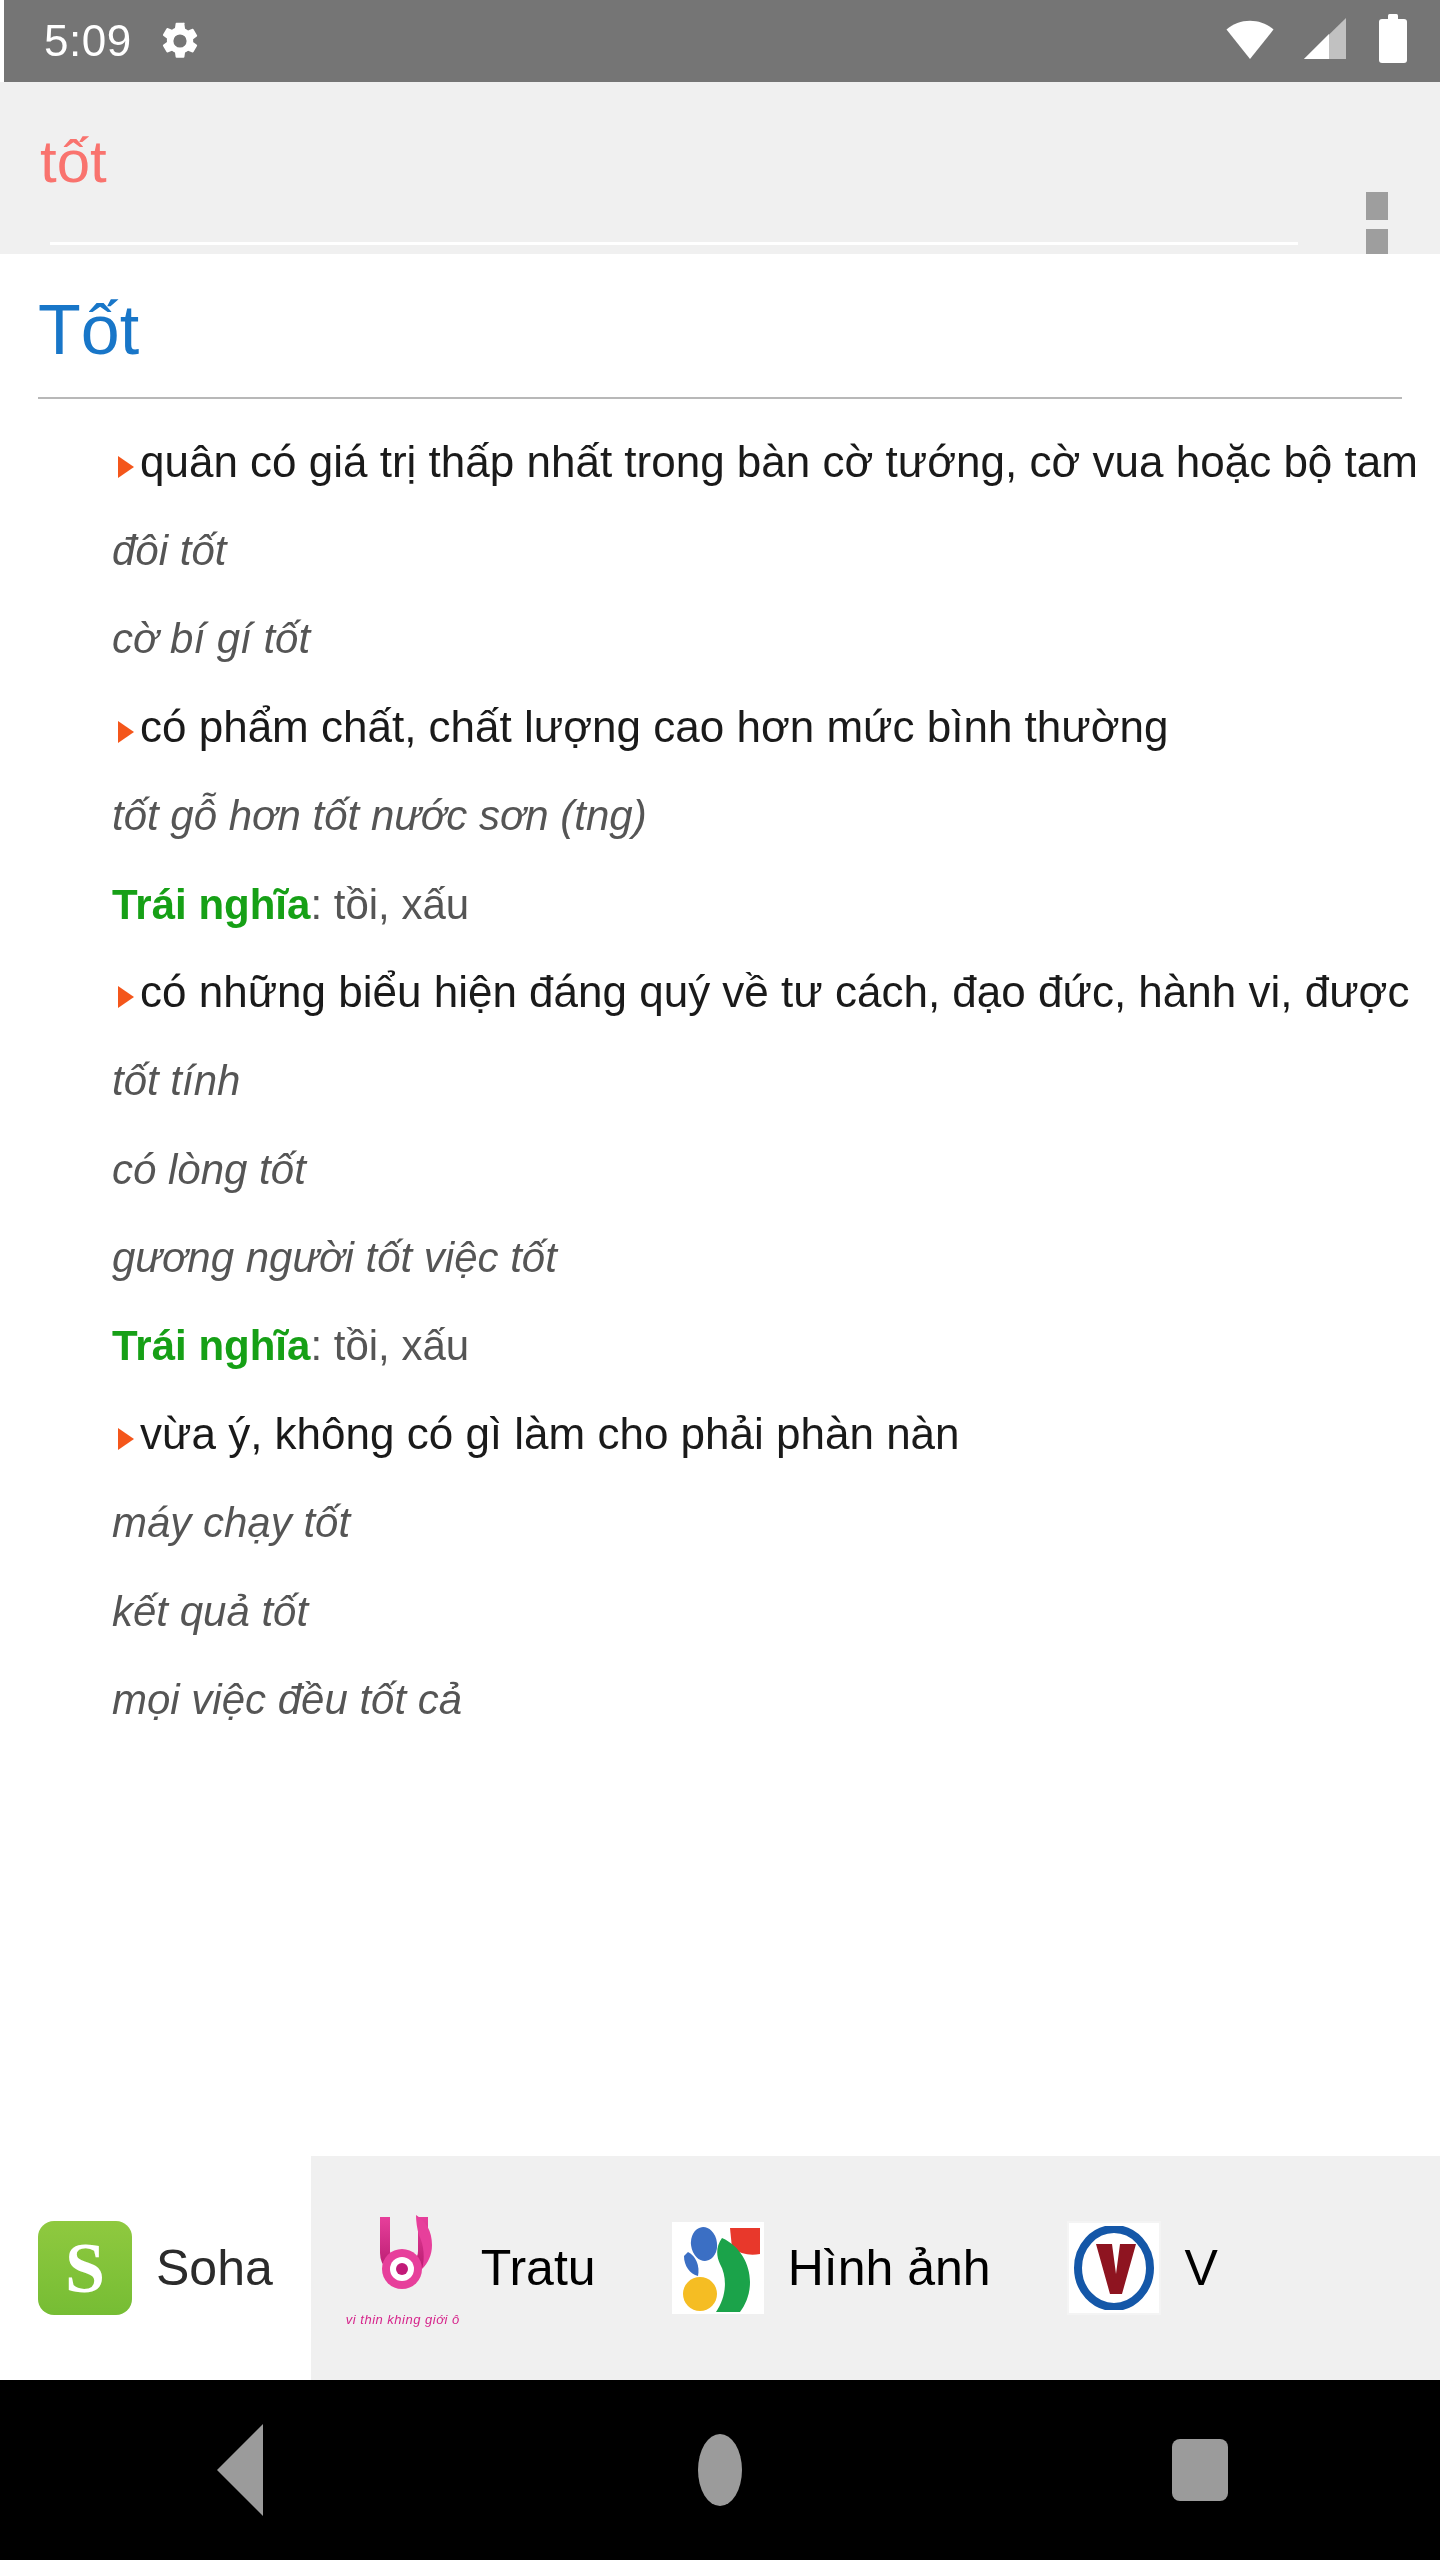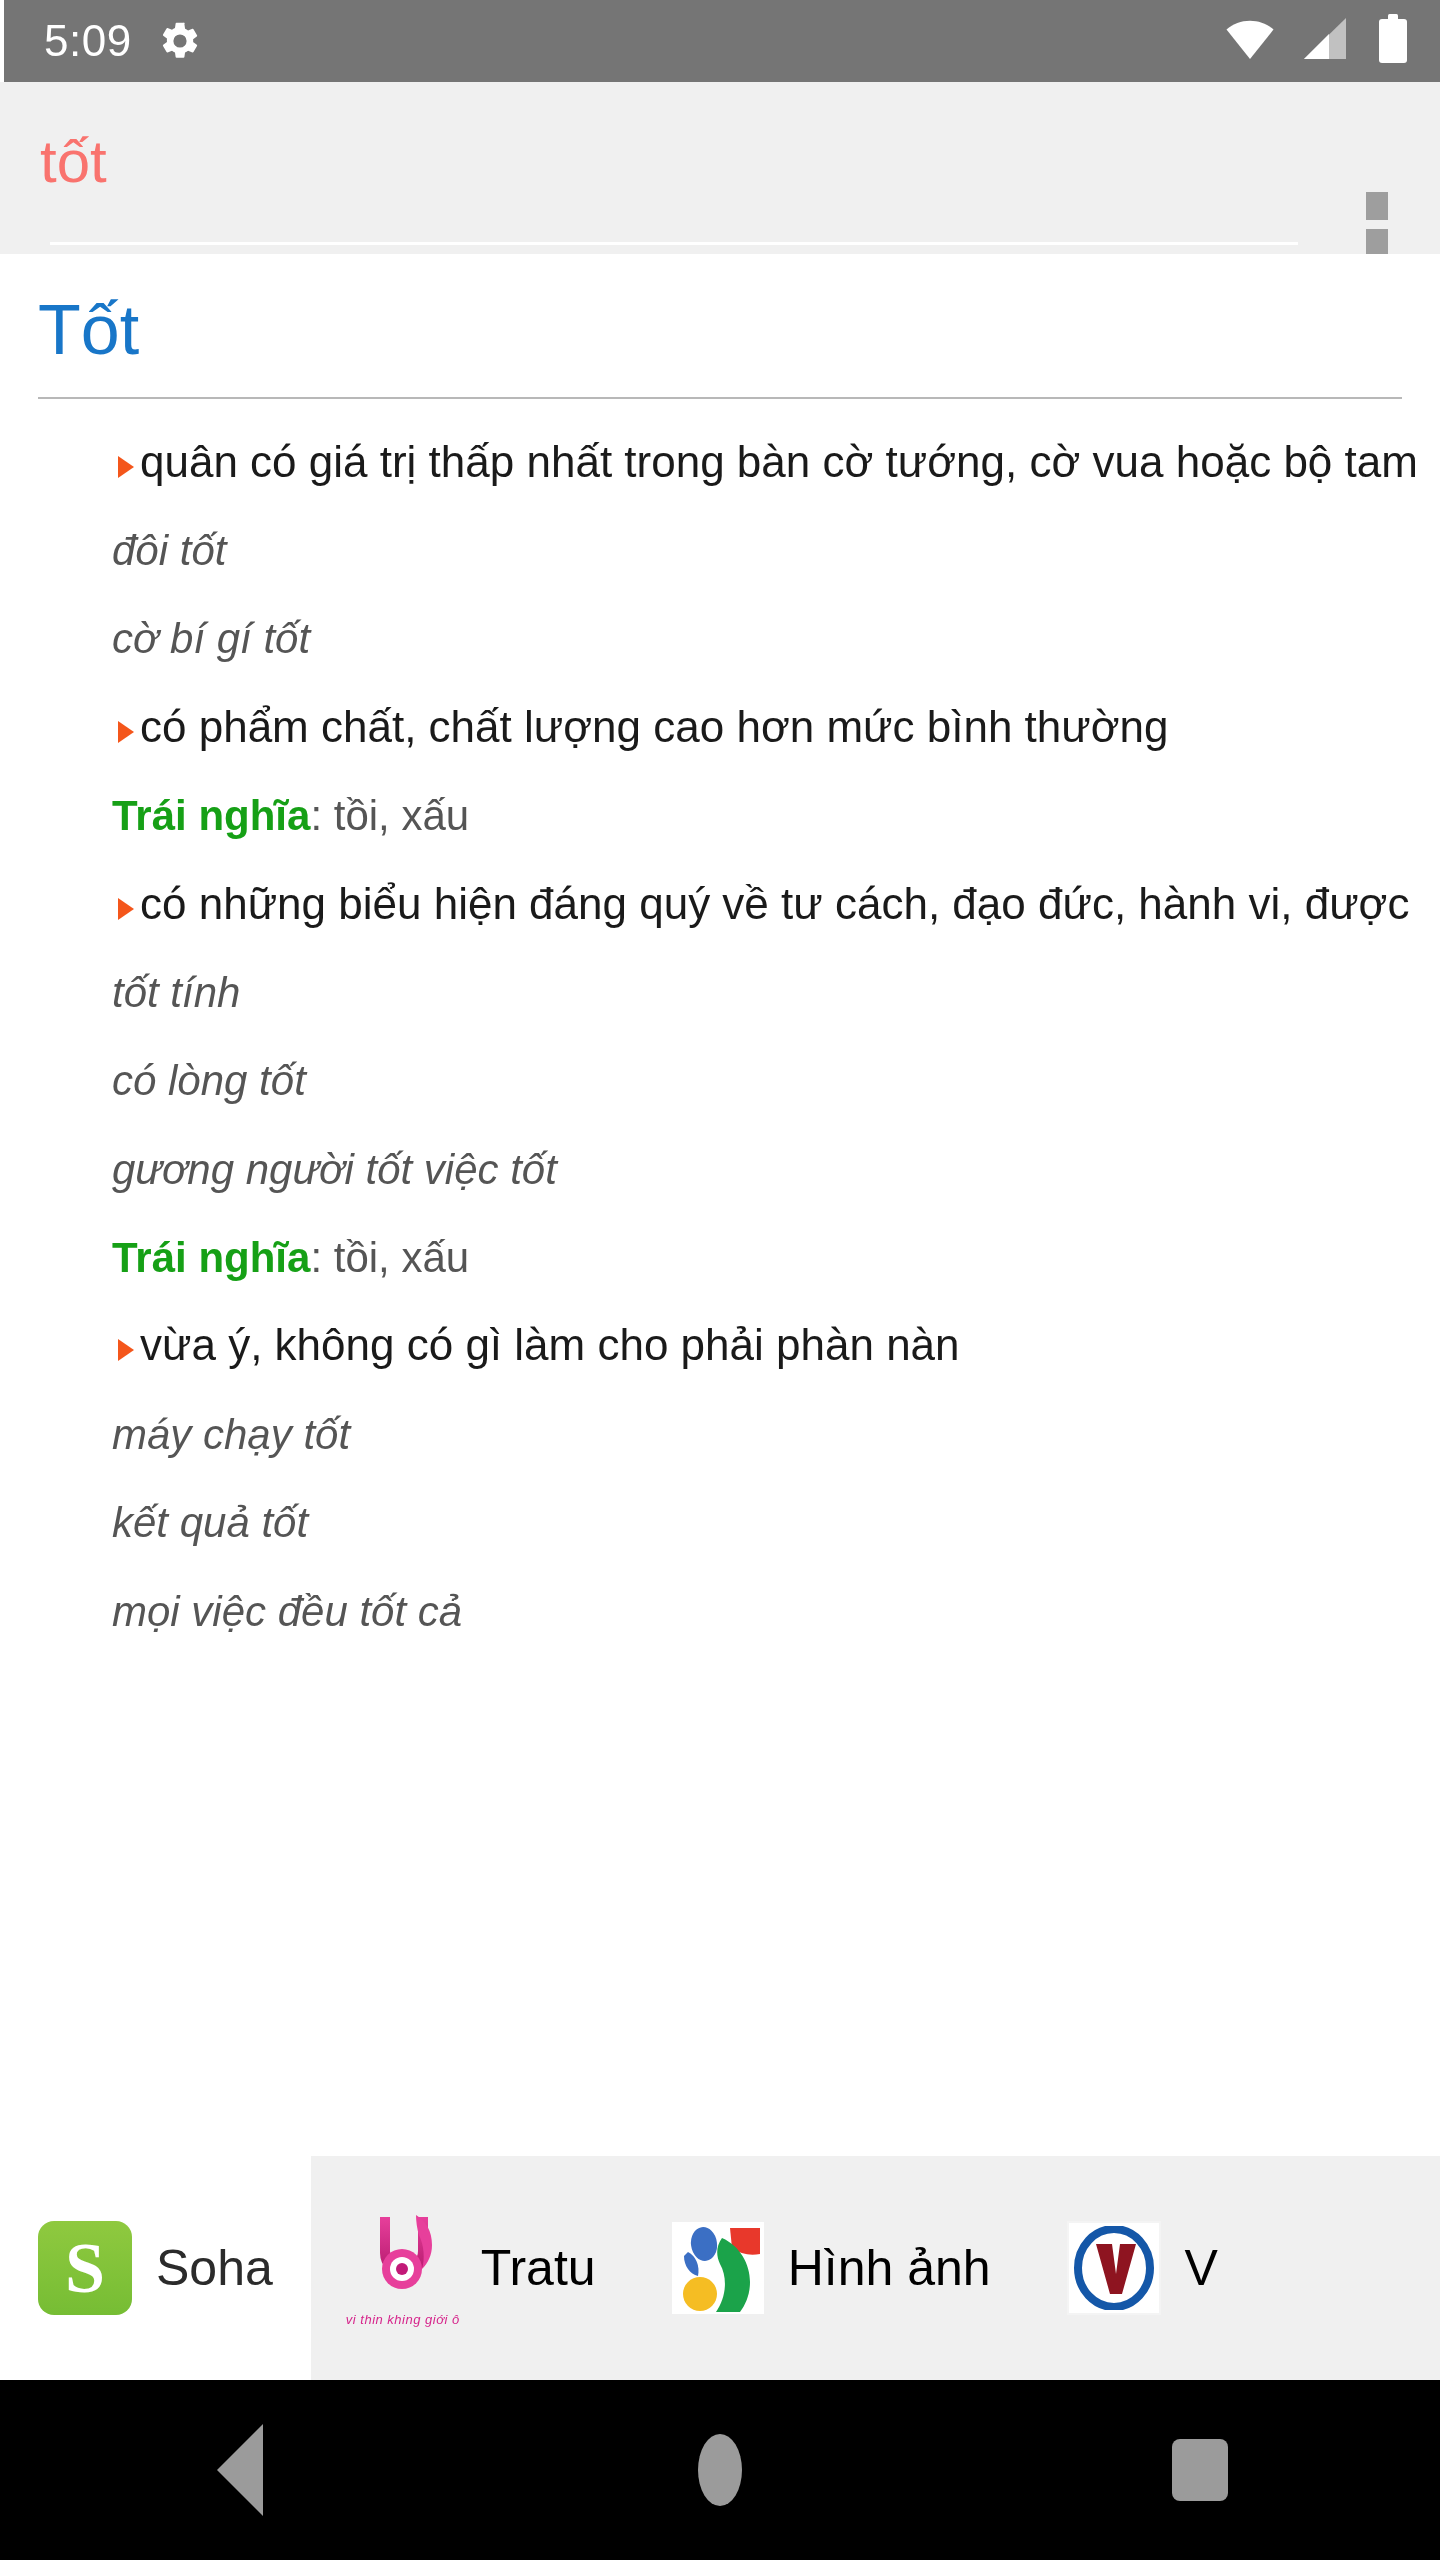--- a/index.html
+++ b/index.html
@@ -310,20 +310,21 @@
       <div class="example">đôi tốt</div>
       <div class="example">cờ bí gí tốt</div>
     </div>
 
     <div class="entry-block">
 
       <div class="sense">
         <div class="sense-bullet"></div>
         <div class="sense-text">có phẩm chất, chất lượng cao hơn mức bình thường</div>
       </div>
+      <div class="example">tốt gỗ hơn tốt nước sơn (tng)</div>
       <div class="antonym"><span class="antonym-label">Trái nghĩa</span><span class="antonym-value">: tồi, xấu</span></div>
 
       <div class="sense">
         <div class="sense-bullet"></div>
         <div class="sense-text">có những biểu hiện đáng quý về tư cách, đạo đức, hành vi, được</div>
       </div>
       <div class="example">tốt tính</div>
       <div class="example">có lòng tốt</div>
       <div class="example">gương người tốt việc tốt</div>
       <div class="antonym"><span class="antonym-label">Trái nghĩa</span><span class="antonym-value">: tồi, xấu</span></div>

